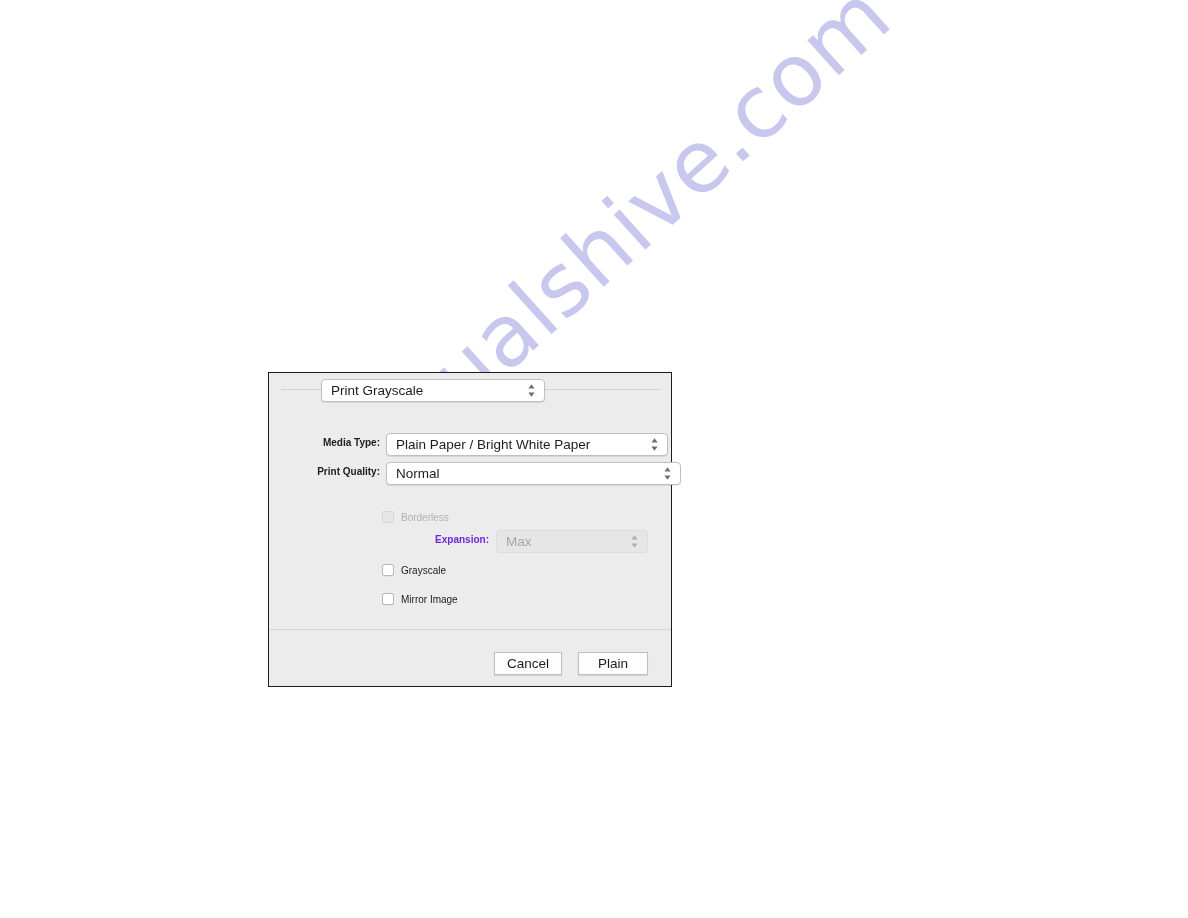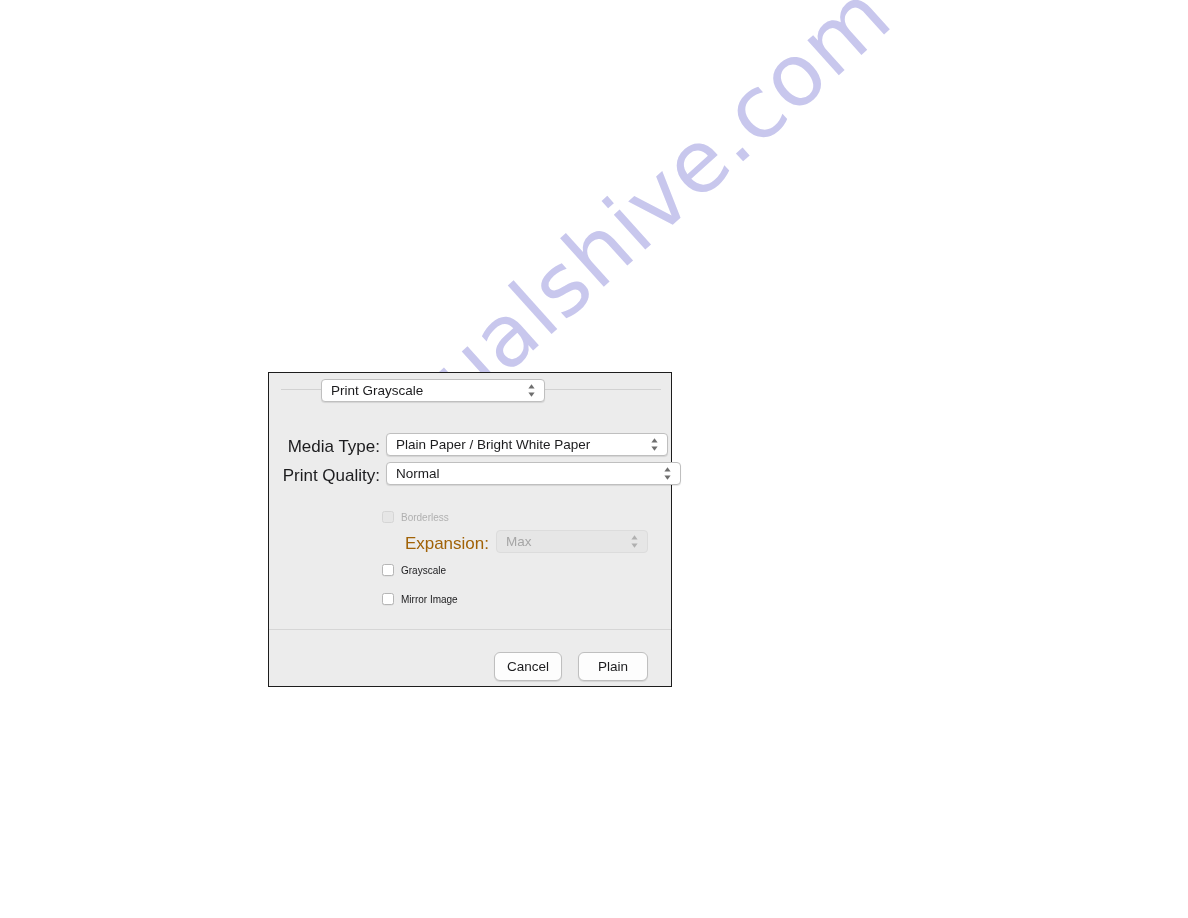--- a/index.html
+++ b/index.html
@@ -116,28 +116,29 @@
   }
   #popup-expansion {
     left: 227px;
     top: 157px;
     width: 152px;
   }
 
   
   .field-label {
     position: absolute;
-    font-size: 17px;
+    font-size: 10px;
     color: #1c1c1e;
     text-align: right;
     white-space: nowrap;
+    font-weight: bold;
   }
   #label-media-type   { left: 10px;  top: 64px;  width: 101px; }
   #label-print-quality{ left: 10px;  top: 93px;  width: 101px; }
-  #label-expansion    { left: 100px; top: 161px; width: 120px; color: #a16207; }
+  #label-expansion    { left: 100px; top: 161px; width: 120px; color: #6d28d9; }
 
   
   .check-row {
     position: absolute;
     display: flex;
     align-items: center;
     height: 16px;
   }
   .check-box {
     width: 12px;
@@ -171,24 +172,24 @@
     position: absolute;
     left: 0;
     top: 256px;
     width: 402px;
     height: 1px;
     background: #d6d6d6;
   }
   .dialog-button {
     position: absolute;
     box-sizing: border-box;
-    height: 29px;
+    height: 23px;
     background: #fdfdfd;
     border: 1px solid #bfbfbf;
-    border-radius: 6px;
+    border-radius: 0;
     box-shadow: 0 1px 1px rgba(0,0,0,0.10);
     font-family: "Liberation Sans", sans-serif;
     font-size: 13.5px;
     color: #1c1c1e;
     cursor: default;
     padding: 0;
     line-height: 21px;
     text-align: center;
   }
   #button-cancel { left: 225px; top: 279px; width: 68px; }

